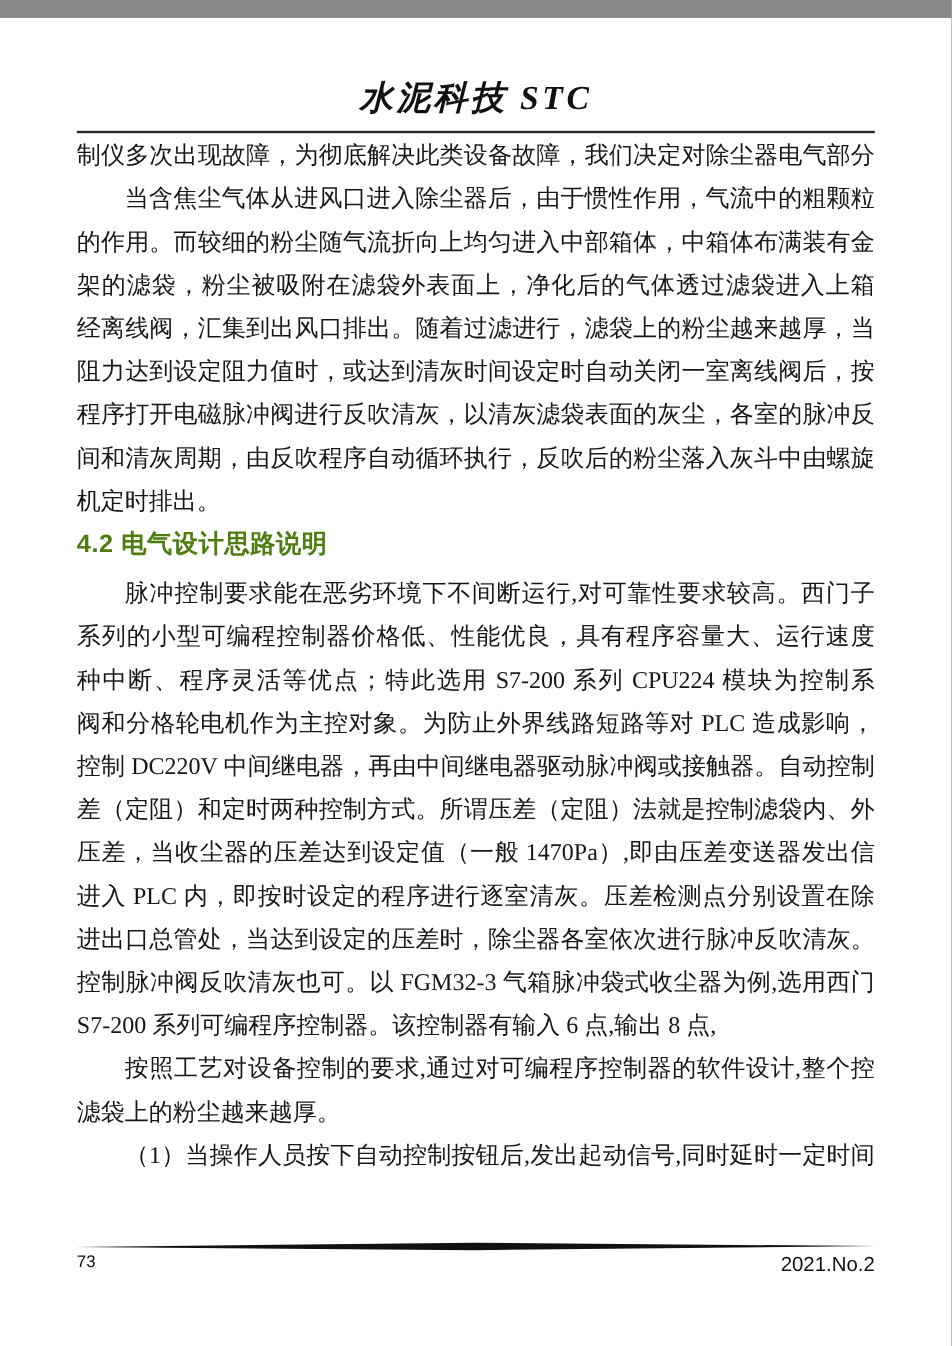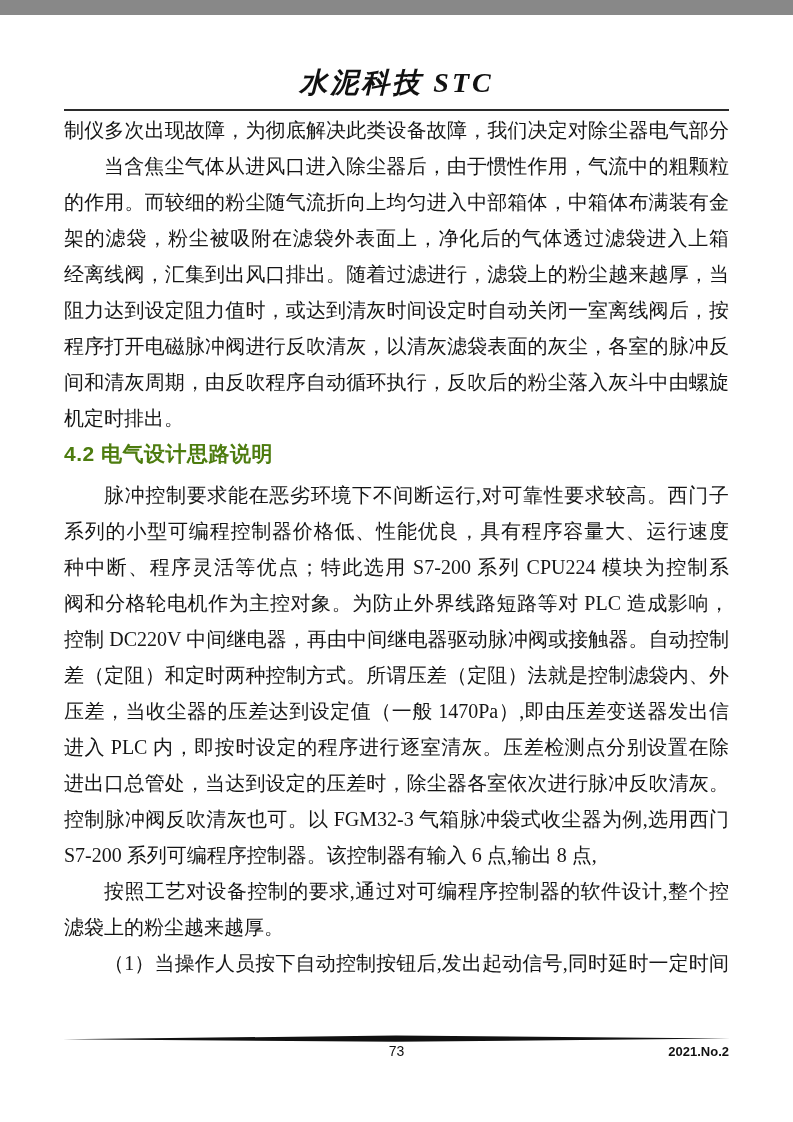--- a/index.html
+++ b/index.html
@@ -82,28 +82,27 @@
     width: 665px;
     height: 20px;
     font-family: "Liberation Sans", "DejaVu Sans", sans-serif;
     font-size: 14px;
     color: #111;
   }
   .page-num {
     position: absolute;
     left: 0;
     width: 100%;
-    text-align: center;
   }
   .issue-label {
     position: absolute;
     right: 0;
     top: 1px;
-    font-size: 13px;
-    font-weight: 700;
+    font-size: 17px;
+    font-weight: 400;
   }
 </style>
 </head>
 <body>
 
 <div class="page">
 
   <div class="journal-title">水泥科技 STC</div>
   <div class="header-rule"></div>
 

